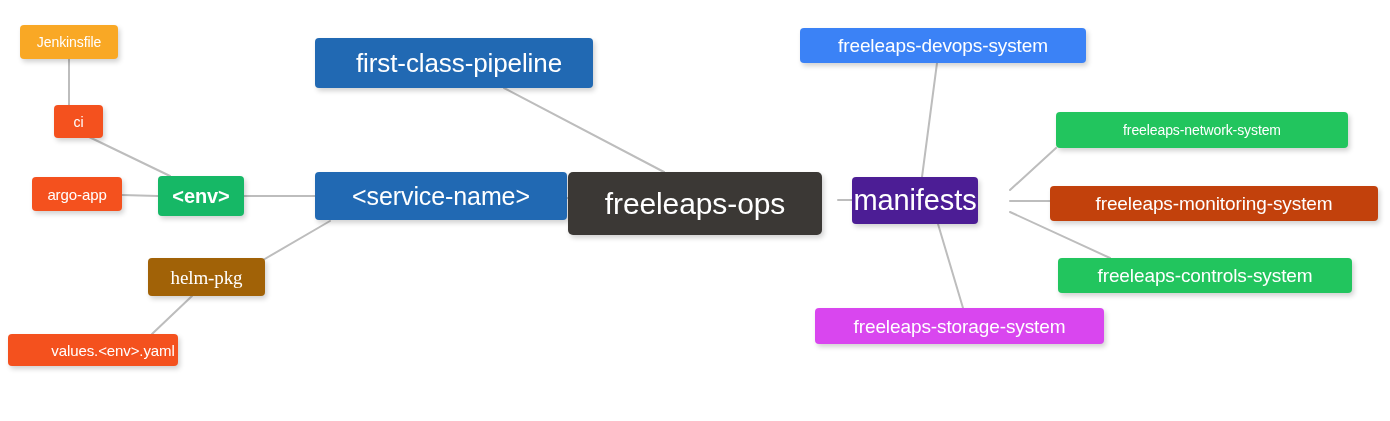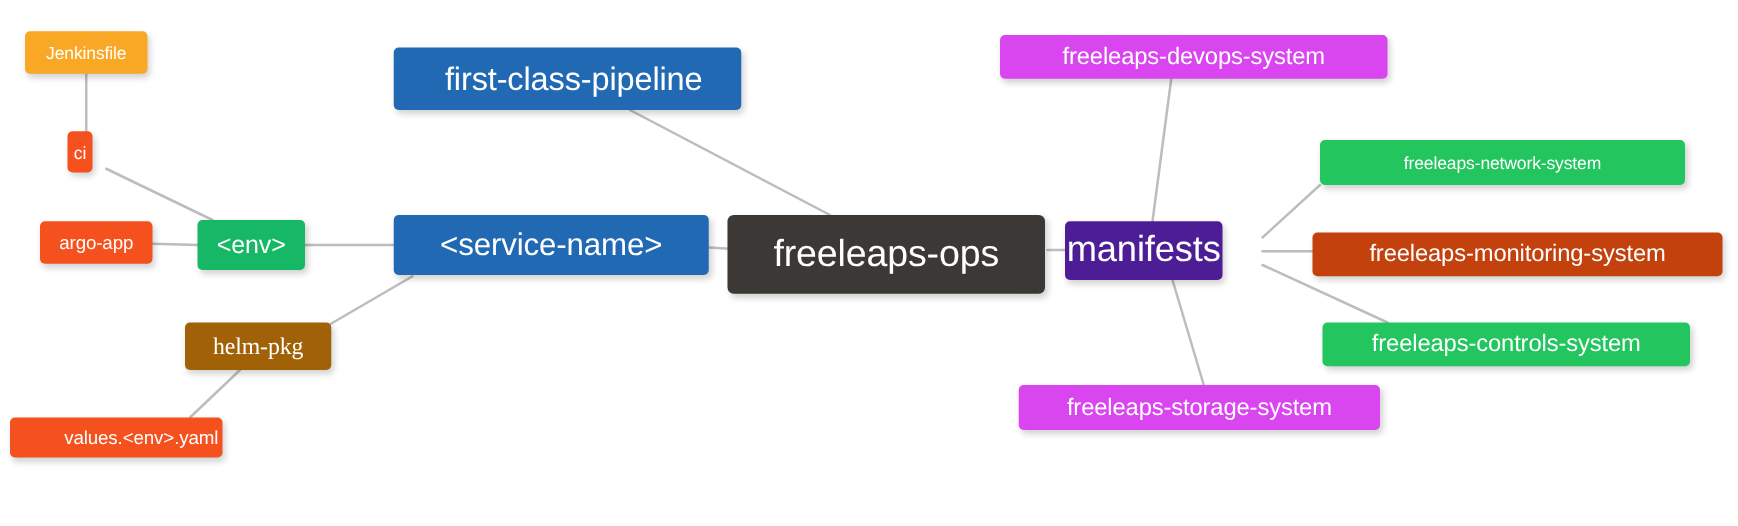--- a/index.html
+++ b/index.html
@@ -65,48 +65,48 @@
       <line x1="922" y1="177" x2="937" y2="63" stroke="#bdbdbd" stroke-width="2" stroke-linecap="round"></line>
       <line x1="1010" y1="190" x2="1056" y2="148" stroke="#bdbdbd" stroke-width="2" stroke-linecap="round"></line>
       <line x1="1010" y1="201" x2="1050" y2="201" stroke="#bdbdbd" stroke-width="2" stroke-linecap="round"></line>
       <line x1="1010" y1="212" x2="1110" y2="258" stroke="#bdbdbd" stroke-width="2" stroke-linecap="round"></line>
       <line x1="938" y1="224" x2="963" y2="308" stroke="#bdbdbd" stroke-width="2" stroke-linecap="round"></line>
     </svg>
   <div id="node-layer">
       <div class="node" style="left: 20px; top: 25px; width: 98px; height: 34px; background: rgb(249, 168, 37); font-size: 14px;">
         <span class="node-label">Jenkinsfile</span>
       </div>
-      <div class="node" style="left: 54px; top: 105px; width: 20px; height: 33px; background: rgb(244, 81, 30); font-size: 14px;">
+      <div class="node" style="left: 54px; top: 105px; width: 49px; height: 33px; background: rgb(244, 81, 30); font-size: 14px;">
         <span class="node-label">ci</span>
       </div>
       <div class="node" style="left: 32px; top: 177px; width: 90px; height: 34px; background: rgb(244, 81, 30); font-size: 15px;">
         <span class="node-label">argo-app</span>
       </div>
-      <div class="node" style="left: 158px; top: 176px; width: 86px; height: 40px; background: rgb(22, 184, 102); font-size: 20px;">
+      <div class="node" style="left: 158px; top: 176px; width: 86px; height: 40px; background: rgb(22, 184, 102); font-size: 20px; font-weight: bold;">
         <span class="node-label">&lt;env&gt;</span>
       </div>
       <div class="node" style="left: 148px; top: 258px; width: 117px; height: 38px; background: #a16207; font-size: 19px; font-family: Liberation Serif, serif;">
         <span class="node-label">helm-pkg</span>
       </div>
       <div class="node" style="left: 8px; top: 334px; width: 170px; height: 32px; background: rgb(244, 81, 30); font-size: 15px; padding-left: 40px;">
         <span class="node-label">values.&lt;env&gt;.yaml</span>
       </div>
       <div class="node" style="left: 315px; top: 38px; width: 278px; height: 50px; background: rgb(33, 105, 179); font-size: 26px; padding-left: 10px;">
         <span class="node-label">first-class-pipeline</span>
       </div>
       <div class="node" style="left: 315px; top: 172px; width: 252px; height: 48px; background: rgb(33, 105, 179); font-size: 25px;">
         <span class="node-label">&lt;service-name&gt;</span>
       </div>
-      <div class="node root-node" style="left: 582px; top: 172px; width: 254px; height: 63px; background: rgb(59, 56, 53); font-size: 30px;">
+      <div class="node root-node" style="left: 568px; top: 172px; width: 254px; height: 63px; background: rgb(59, 56, 53); font-size: 30px;">
         <span class="node-label">freeleaps-ops</span>
       </div>
       <div class="node" style="left: 852px; top: 177px; width: 126px; height: 47px; background: #4c1d95; font-size: 29px;">
         <span class="node-label">manifests</span>
       </div>
-      <div class="node" style="left: 800px; top: 28px; width: 310px; height: 35px; background: #d946ef; font-size: 19px;">
+      <div class="node" style="left: 800px; top: 28px; width: 286px; height: 35px; background: #3b82f6; font-size: 19px;">
         <span class="node-label">freeleaps-devops-system</span>
       </div>
       <div class="node" style="left: 1056px; top: 112px; width: 292px; height: 36px; background: rgb(34, 197, 94); font-size: 14px;">
         <span class="node-label">freeleaps-network-system</span>
       </div>
       <div class="node" style="left: 1050px; top: 186px; width: 328px; height: 35px; background: #c2410c; font-size: 19px;">
         <span class="node-label">freeleaps-monitoring-system</span>
       </div>
       <div class="node" style="left: 1058px; top: 258px; width: 294px; height: 35px; background: rgb(34, 197, 94); font-size: 19px;">
         <span class="node-label">freeleaps-controls-system</span>

